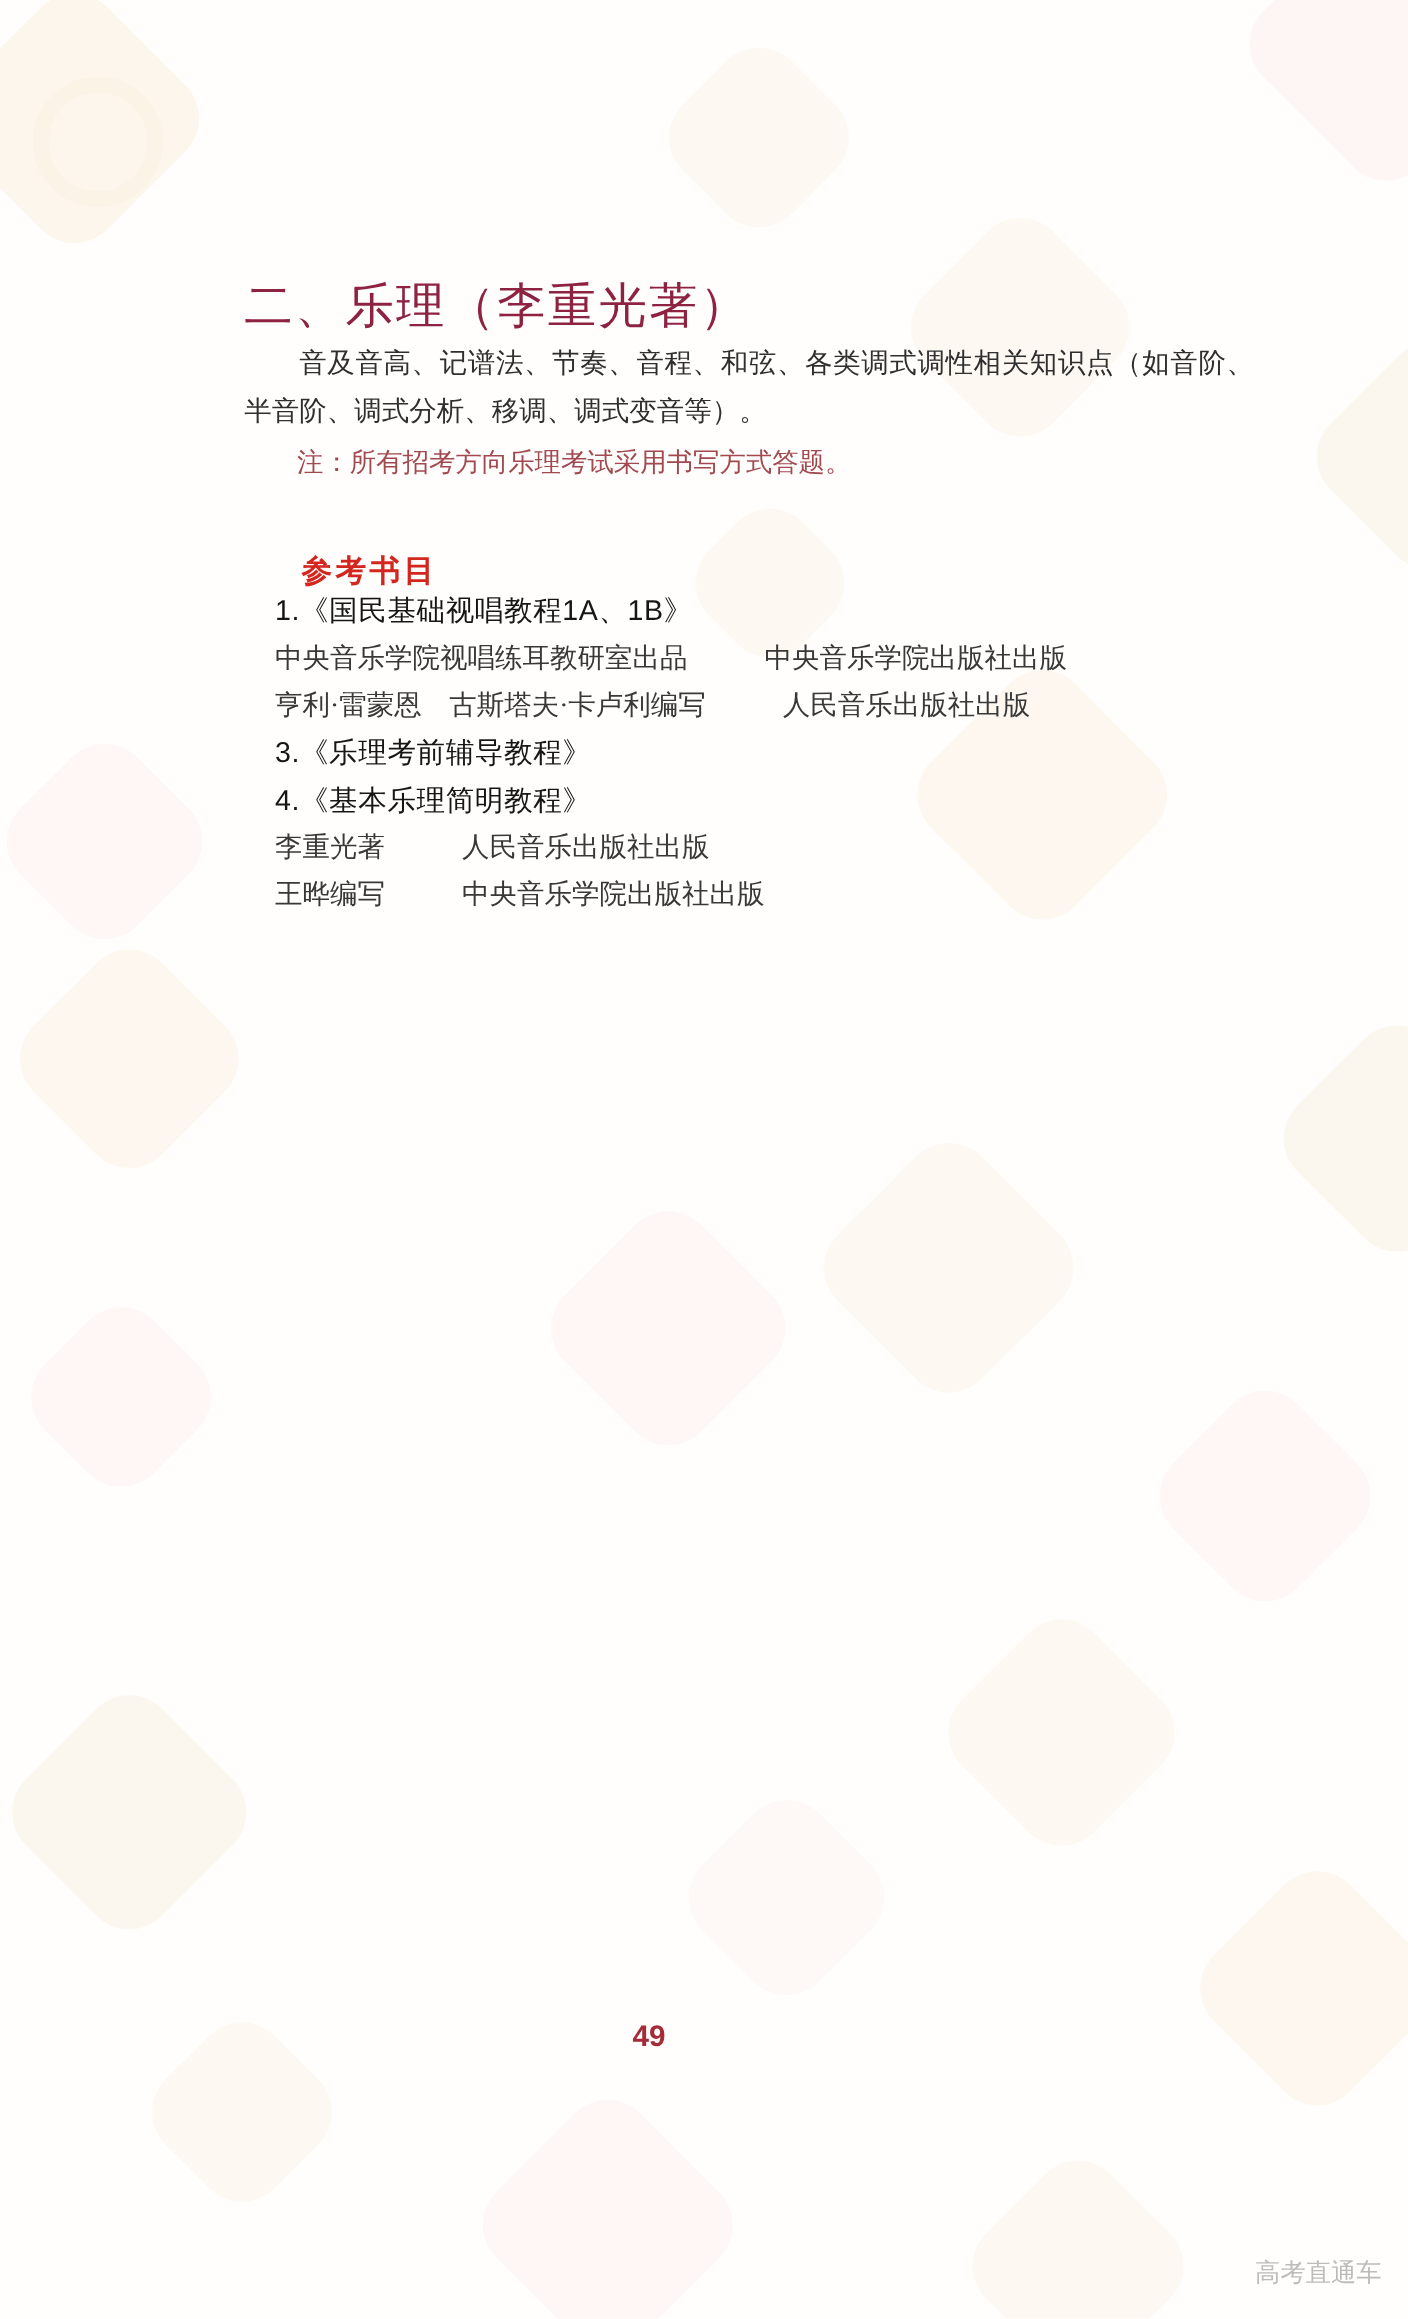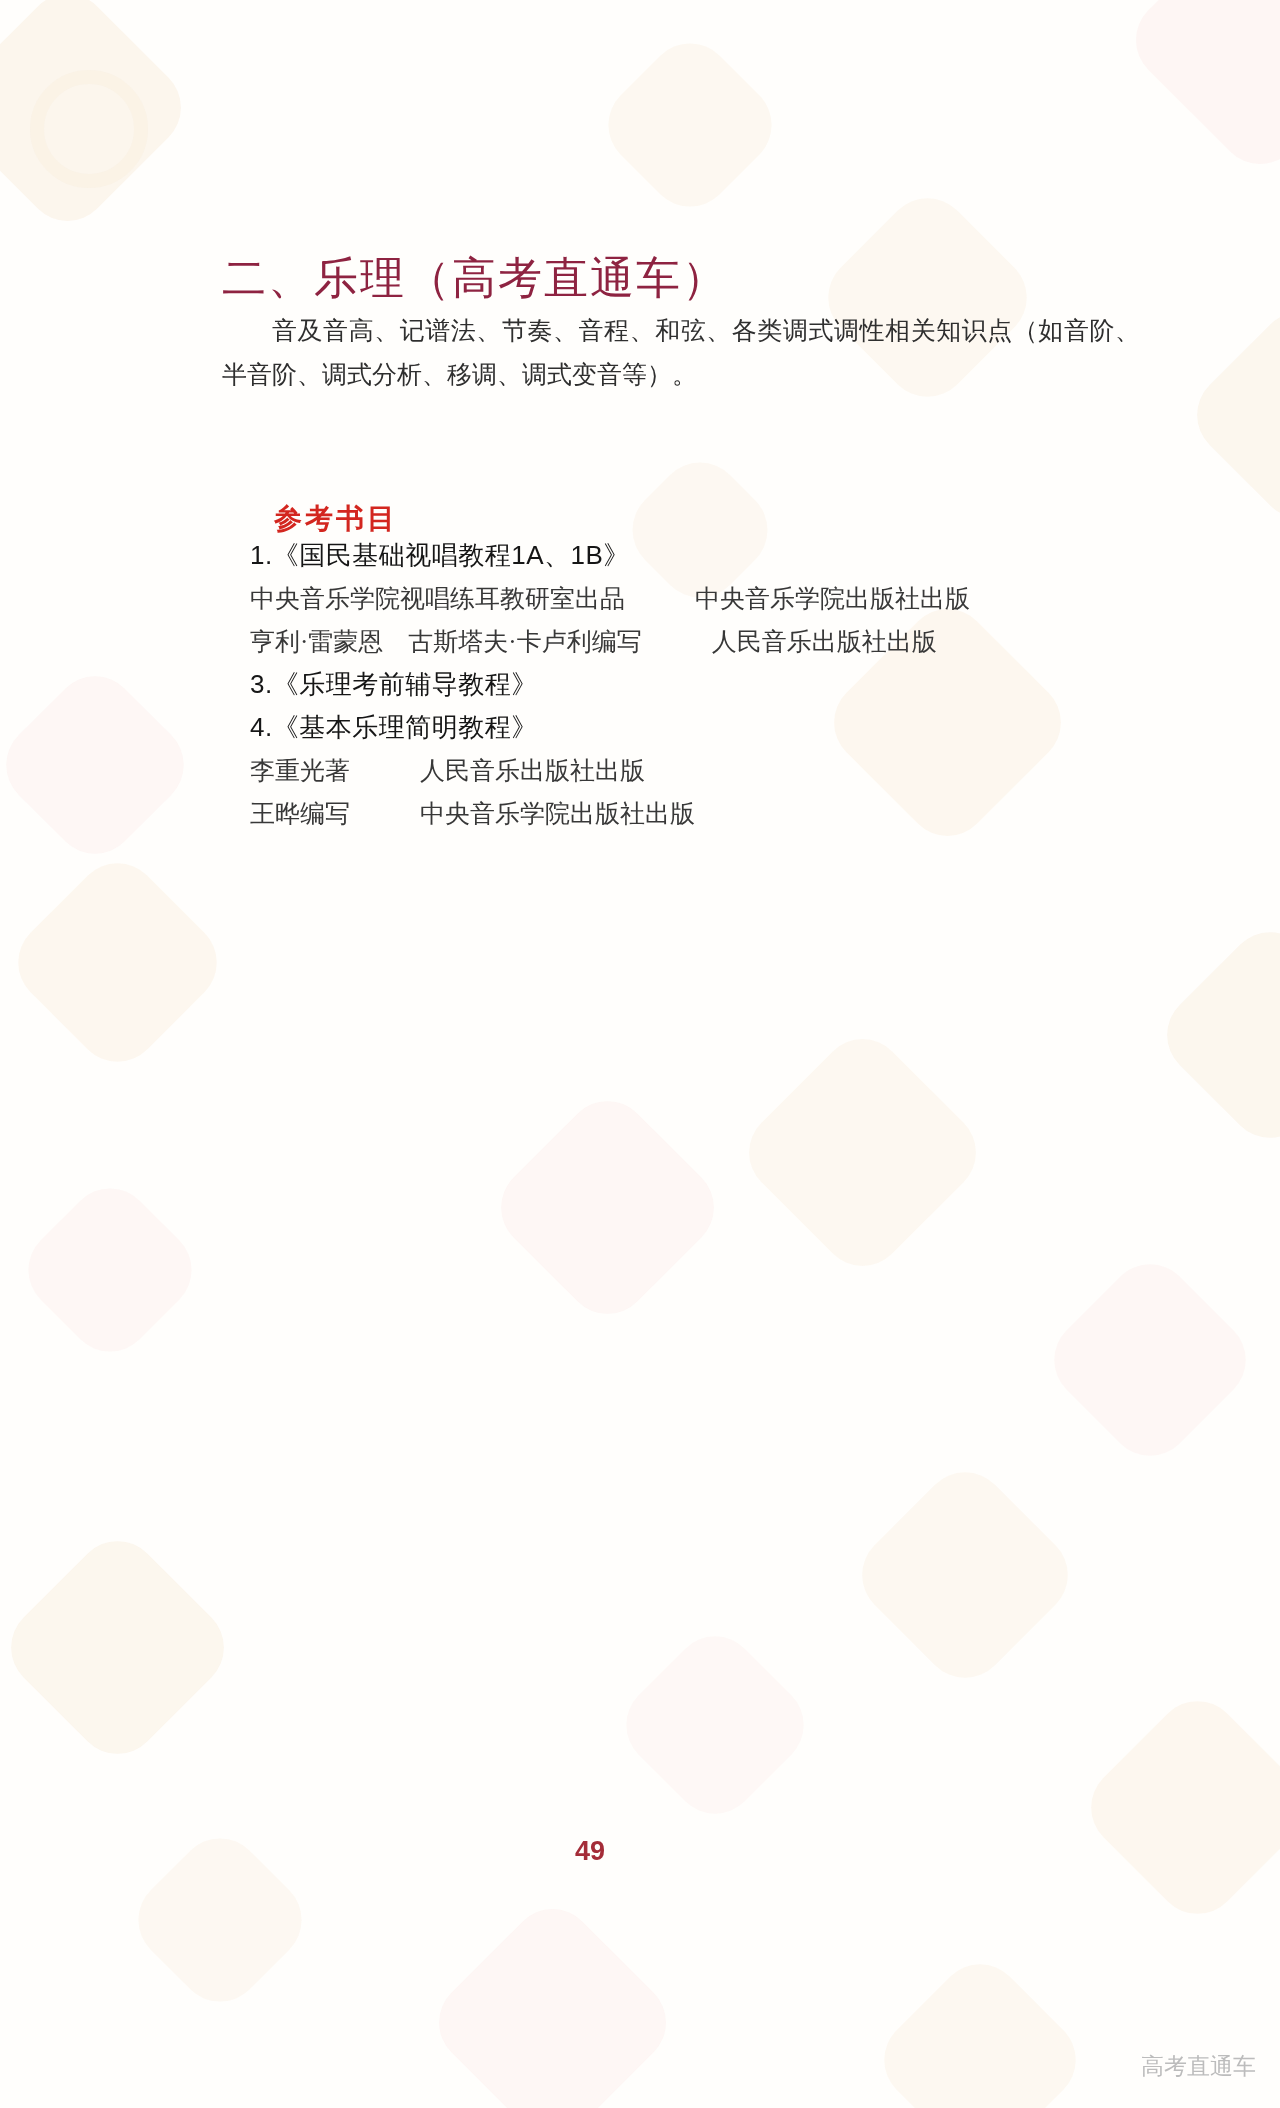--- a/index.html
+++ b/index.html
@@ -93,24 +93,25 @@
   <div class="wm wm-seal pink" style="left:40px;top:1200px;width:140px;height:140px;opacity:.45;"></div>
   <div class="wm wm-seal" style="left:30px;top:1560px;width:175px;height:175px;opacity:.5;"></div>
   <div class="wm wm-seal pink" style="left:1070px;top:1280px;width:160px;height:160px;opacity:.45;"></div>
   <div class="wm wm-seal" style="left:880px;top:1490px;width:170px;height:170px;opacity:.4;"></div>
   <div class="wm wm-seal" style="left:1110px;top:1720px;width:175px;height:175px;opacity:.45;"></div>
   <div class="wm wm-seal pink" style="left:640px;top:1650px;width:150px;height:150px;opacity:.4;"></div>
   <div class="wm wm-seal pink" style="left:460px;top:1930px;width:185px;height:185px;opacity:.5;"></div>
   <div class="wm wm-seal" style="left:150px;top:1850px;width:140px;height:140px;opacity:.35;"></div>
   <div class="wm wm-seal" style="left:900px;top:1980px;width:160px;height:160px;opacity:.4;"></div>
 
-  <h1 class="page-title">二、乐理（高考直通车）</h1>
+  <h1 class="page-title">二、乐理（李重光著）</h1>
 
   <p class="intro">音及音高、记谱法、节奏、音程、和弦、各类调式调性相关知识点（如音阶、半音阶、调式分析、移调、调式变音等）。</p>
 
+  <p class="note">注：所有招考方向乐理考试采用书写方式答题。</p>
 
   <h2 class="booklist-heading">参考书目</h2>
 
   <div class="booklist">
 
     <div class="book-item">
       <div class="book-title">1.《国民基础视唱教程1A、1B》</div>
       <div class="book-detail">
         <span>中央音乐学院视唱练耳教研室出品</span><span class="book-publisher">中央音乐学院出版社出版</span>
       </div>

